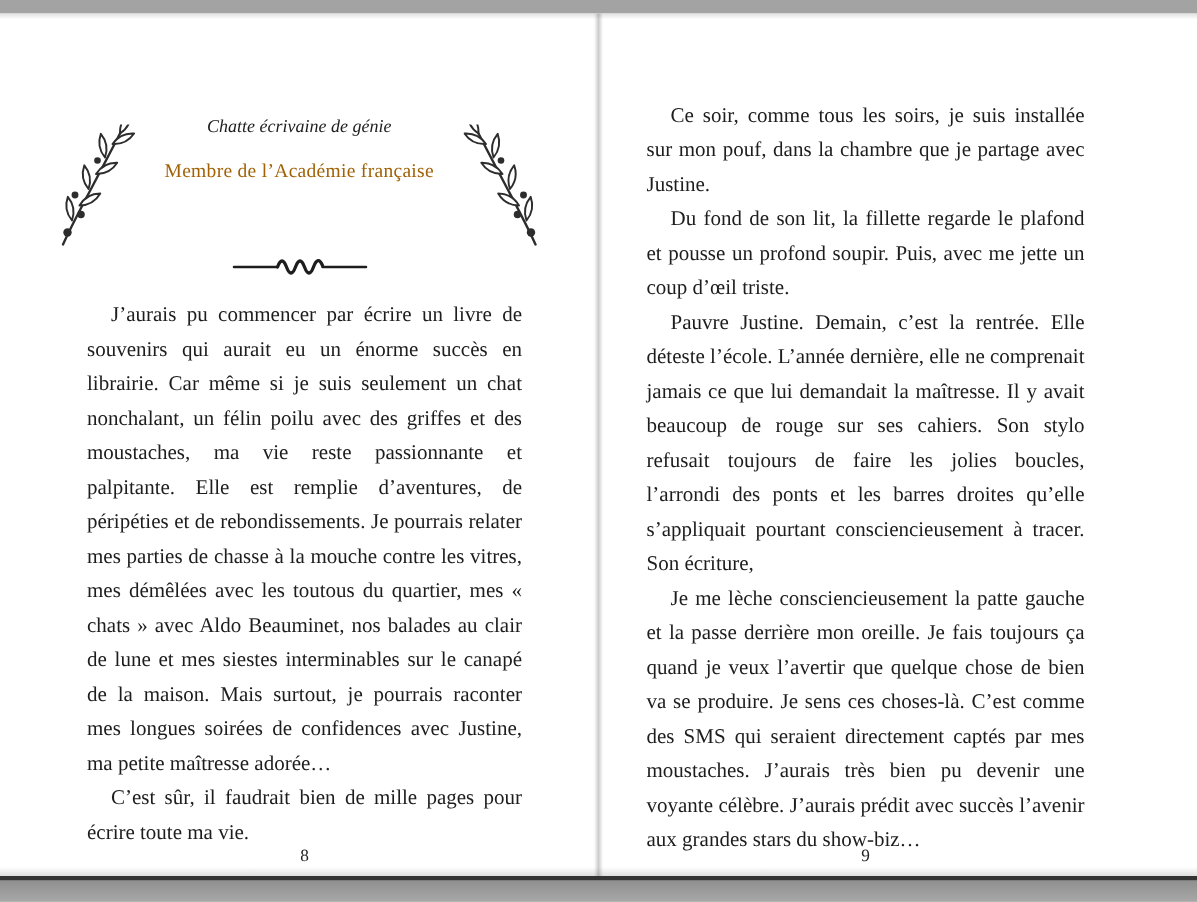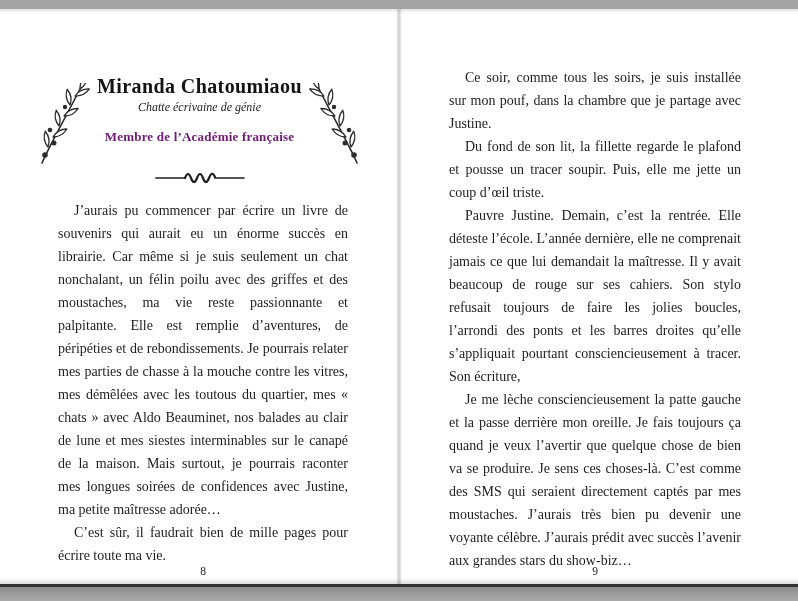--- a/index.html
+++ b/index.html
@@ -62,21 +62,21 @@
     height: 14px;
     background: linear-gradient(#8f8f8f, #a8a8a8);
   }
   .page {
     position: absolute;
     top: 0;
     width: 399px;
     height: 575px;
   }
   .page-left  { left: 0; }
-  .page-right { left: 399px; }
+  .page-right { left: 381px; }
 
   .chapter-header {
     position: absolute;
     top: 66px;
     left: 50%;
     transform: translateX(-50%);
     width: 264px;
     text-align: center;
   }
   .chapter-title {
@@ -87,24 +87,24 @@
     color: #141414;
   }
   .chapter-subtitle {
     margin-top: 2px;
     font-style: italic;
     font-size: 12px;
     color: #1d1d1d;
   }
   .chapter-affiliation {
     margin-top: 14px;
-    font-weight: bold;
+    font-weight: normal;
     font-size: 13px;
     letter-spacing: 0.2px;
-    color: #701a75;
+    color: #a16207;
   }
   .branch {
     position: absolute;
     top: 74px;
     width: 56px;
     height: 84px;
   }
   .branch-left  { left: 34px; }
   .branch-right { left: 309px; transform: scaleX(-1); }
 
@@ -182,21 +182,20 @@
         </g>
         <g fill="#2d2d2d">
           <circle cx="11" cy="72" r="2.8"></circle>
           <circle cx="20" cy="60" r="2.5"></circle>
           <circle cx="16" cy="47" r="2.3"></circle>
           <circle cx="31" cy="24" r="2.2"></circle>
         </g>
       </svg>
 
       <div class="chapter-header">
-        <h1 class="chapter-title">Miranda Chatoumiaou</h1>
         <div class="chapter-subtitle">Chatte écrivaine de génie</div>
         <div class="chapter-affiliation">Membre de l’Académie française</div>
       </div>
 
       <div class="divider-wrap">
         <svg width="92" height="16" viewBox="0 0 92 16">
           <path d="M2 9 H31 M61 9 H90" stroke="#1e1e1e" stroke-width="1.7" stroke-linecap="round" fill="none"></path>
           <path d="M31 9 q3 -8 6 0 q3 8 6 0 q3 -8 6 0 q3 8 6 0 q3 -8 6 -1" stroke="#1e1e1e" stroke-width="2.2" fill="none" stroke-linecap="round"></path>
         </svg>
       </div>
@@ -205,21 +204,21 @@
         <p>J’aurais pu commencer par écrire un livre de souvenirs qui aurait eu un énorme succès en librairie. Car même si je suis seulement un chat nonchalant, un félin poilu avec des griffes et des moustaches, ma vie reste passionnante et palpitante. Elle est remplie d’aventures, de péripéties et de rebondissements. Je pourrais relater mes parties de chasse à la mouche contre les vitres, mes démêlées avec les toutous du quartier, mes « chats » avec Aldo Beauminet, nos balades au clair de lune et mes siestes interminables sur le canapé de la maison. Mais surtout, je pourrais raconter mes longues soirées de confidences avec Justine, ma petite maîtresse adorée…</p>
         <p>C’est sûr, il faudrait bien de mille pages pour écrire toute ma vie.</p>
       </div>
 
       <div class="page-number page-number-left">8</div>
     </div>
 
     <div class="page page-right">
       <div class="body-text body-right" lang="fr">
         <p>Ce soir, comme tous les soirs, je suis installée sur mon pouf, dans la chambre que je partage avec Justine.</p>
-        <p>Du fond de son lit, la fillette regarde le plafond et pousse un tracer soupir. Puis, elle me jette un coup d’œil triste.</p>
+        <p>Du fond de son lit, la fillette regarde le plafond et pousse un profond soupir. Puis, avec me jette un coup d’œil triste.</p>
         <p>Pauvre Justine. Demain, c’est la rentrée. Elle déteste l’école. L’année dernière, elle ne comprenait jamais ce que lui demandait la maîtresse. Il y avait beaucoup de rouge sur ses cahiers. Son stylo refusait toujours de faire les jolies boucles, l’arrondi des ponts et les barres droites qu’elle s’appliquait pourtant consciencieusement à tracer. Son écriture,</p>
         <p>Je me lèche consciencieusement la patte gauche et la passe derrière mon oreille. Je fais toujours ça quand je veux l’avertir que quelque chose de bien va se produire. Je sens ces choses-là. C’est comme des SMS qui seraient directement captés par mes moustaches. J’aurais très bien pu devenir une voyante célèbre. J’aurais prédit avec succès l’avenir aux grandes stars du show-biz…</p>
       </div>
 
       <div class="page-number page-number-right">9</div>
     </div>
 
   </div>
 
   <div class="gutter"></div>

